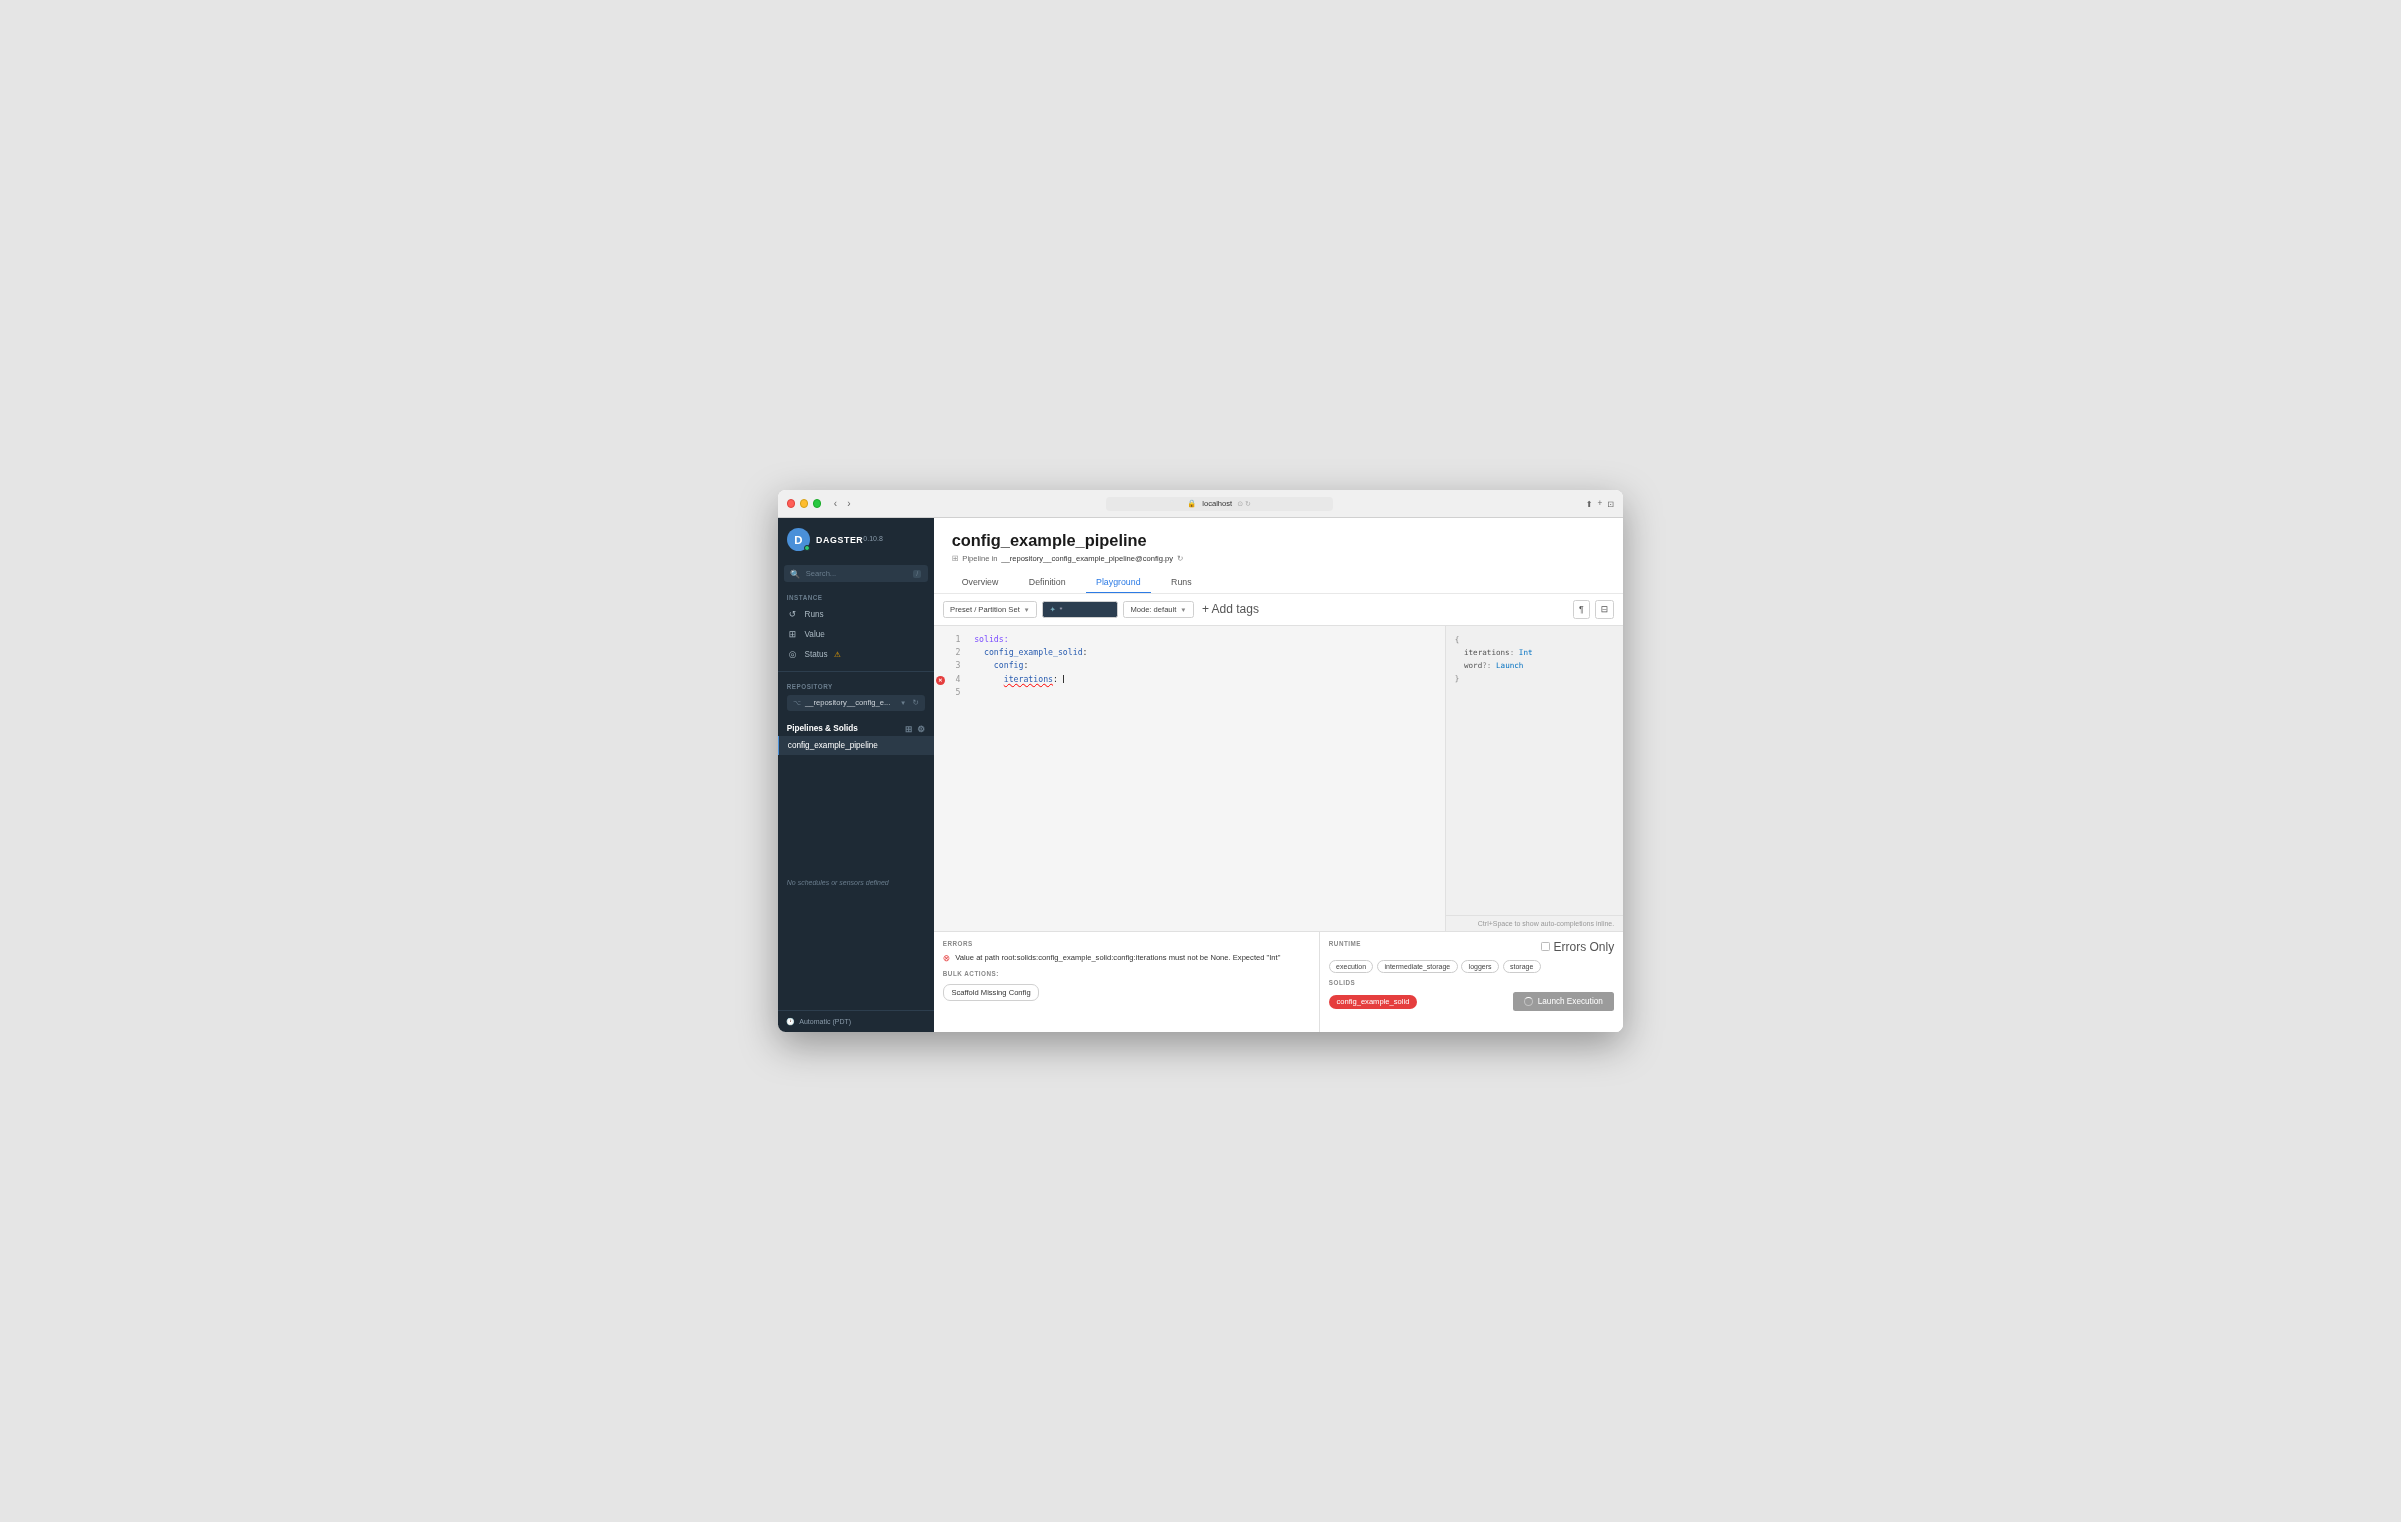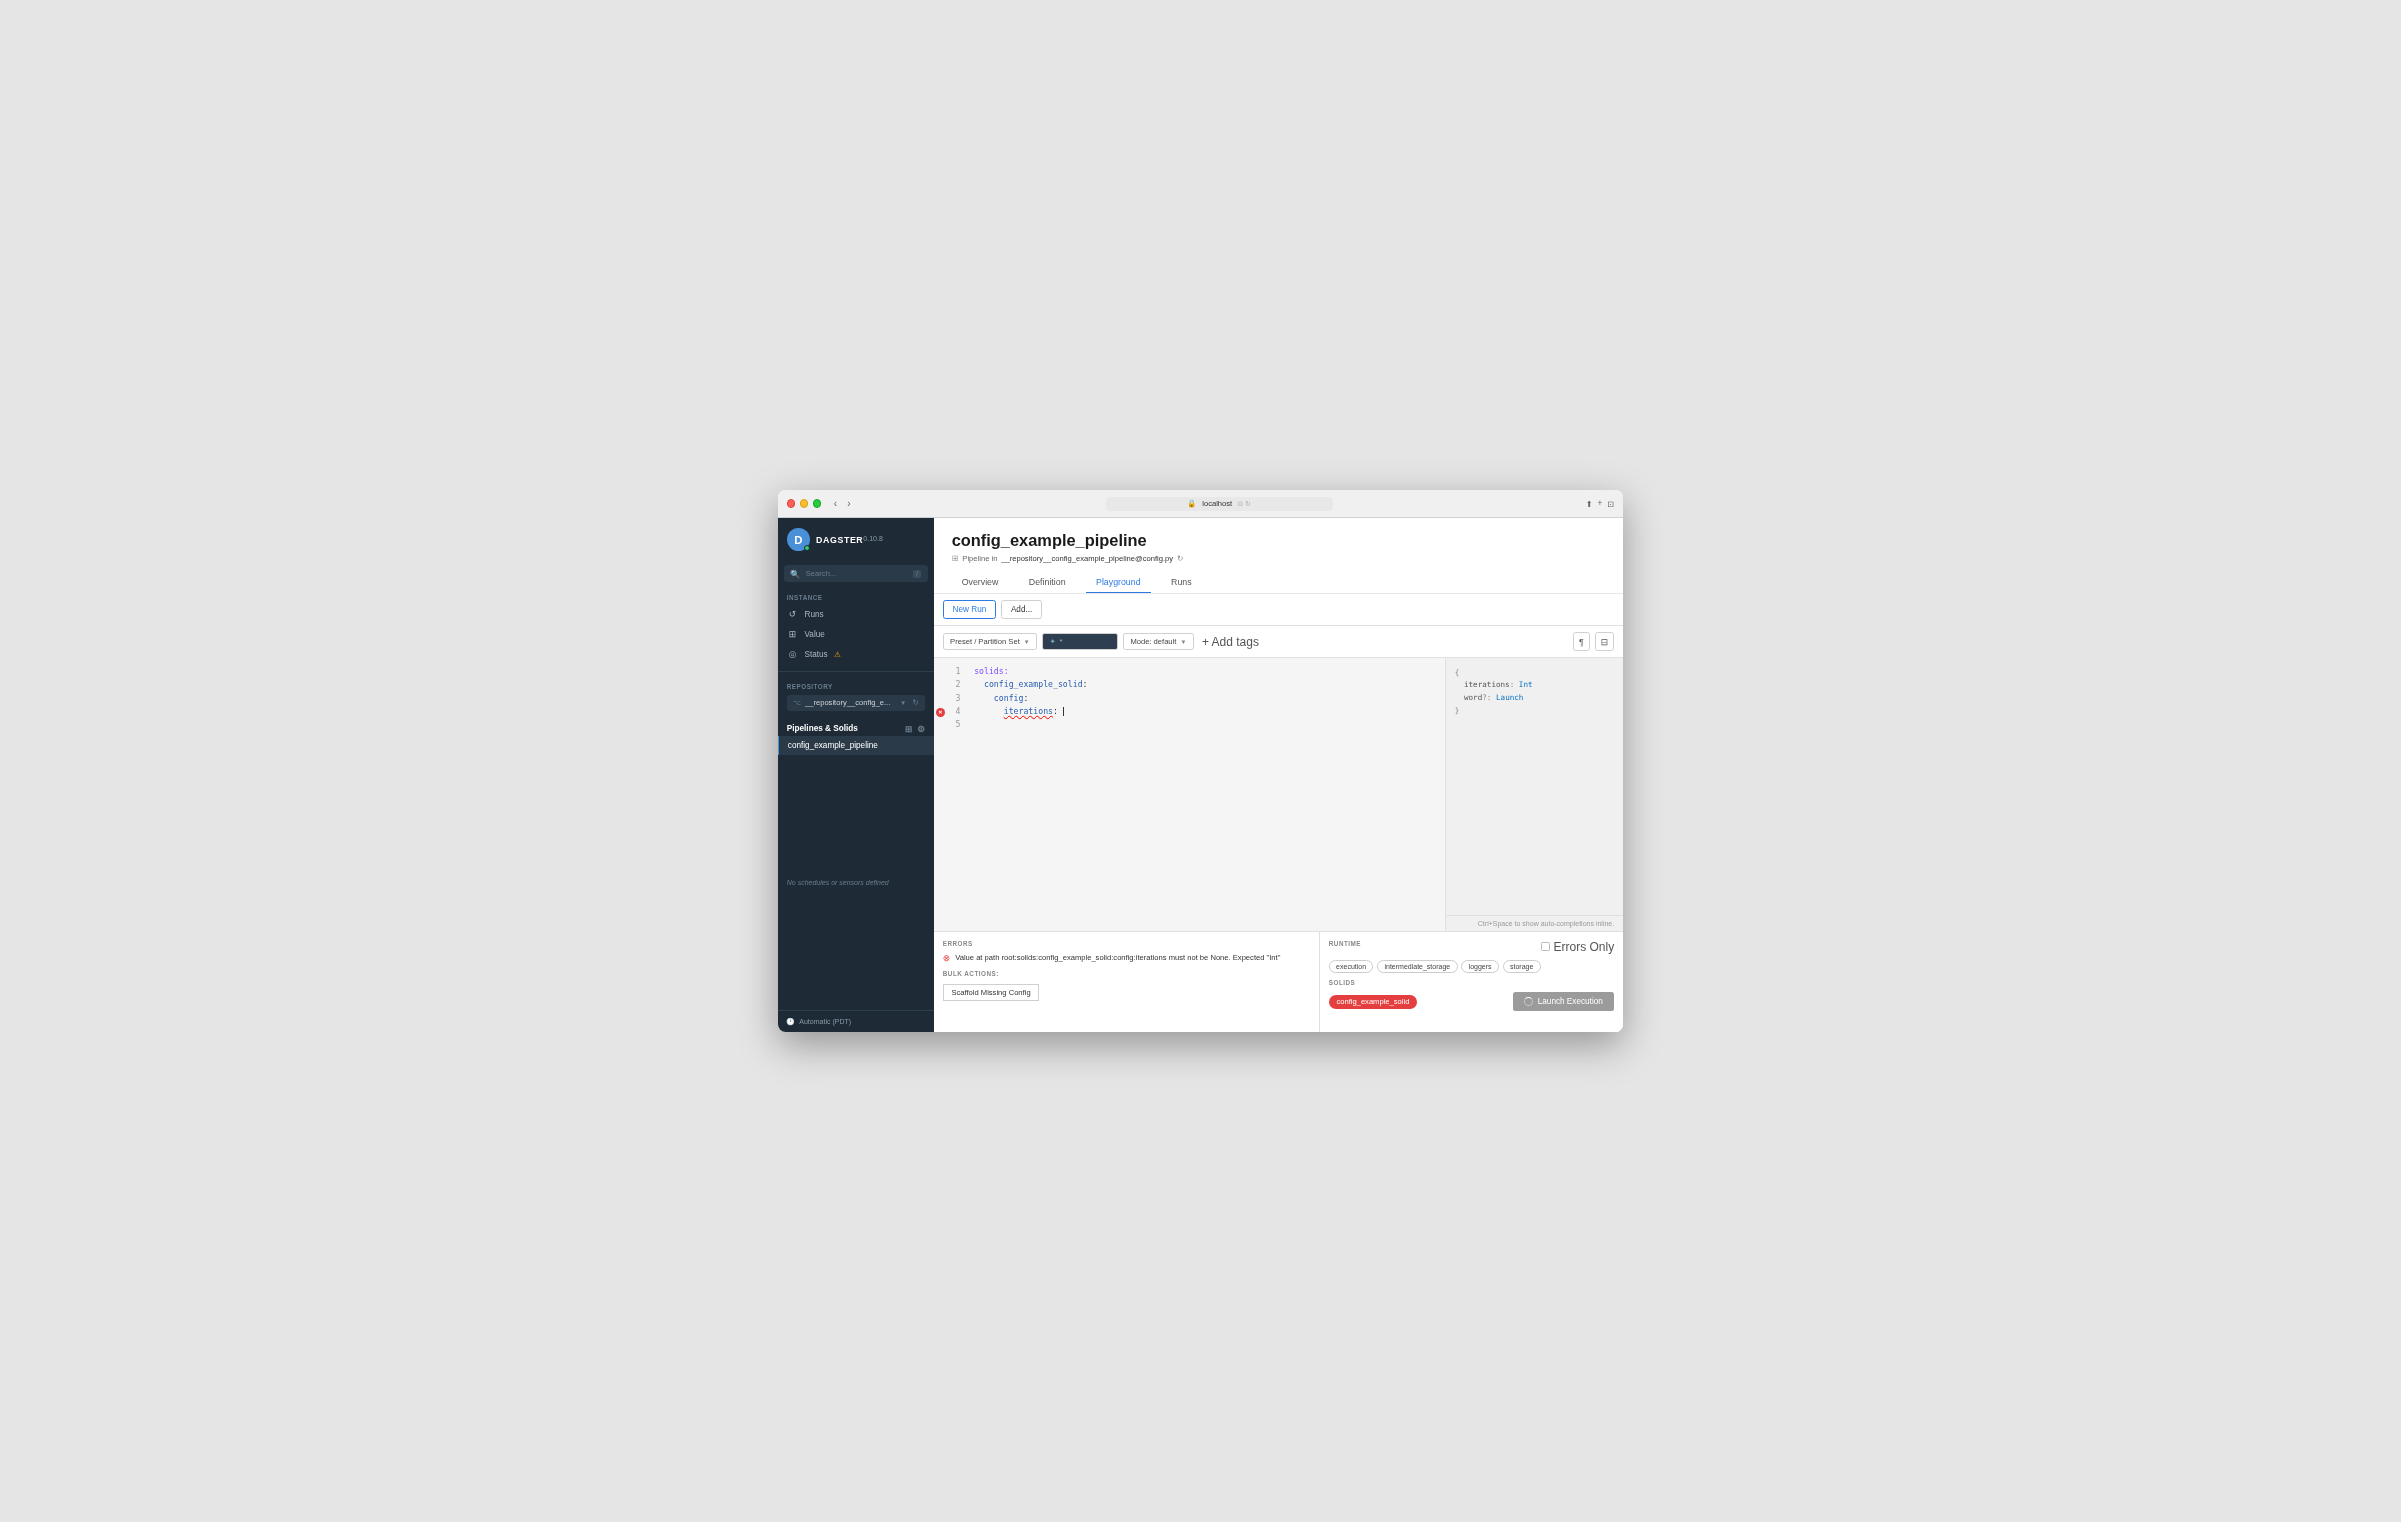--- a/index.html
+++ b/index.html
@@ -411,21 +411,21 @@
       align-items: flex-start;
       gap: 5px;
       font-size: 7.6px;
       color: #333;
       margin-bottom: 7.6px;
     }
     .error-icon { color: #e53e3e; font-size: 8.8px; flex-shrink: 0; }
     .scaffold-btn {
       border: 0.6px solid #d0d0d0;
       background: #fff;
-      border-radius: 0;
+      border-radius: 7px;
       padding: 3.2px 7.6px;
       font-size: 7.6px;
       cursor: pointer;
       color: #333;
     }
     .runtime-panel {
       width: 303px;
       padding: 7.6px 8.8px;
       flex-shrink: 0;
     }
@@ -586,24 +586,20 @@
         <div class="tabs">
           <div class="tab">Overview</div>
           <div class="tab">Definition</div>
           <div class="tab active">Playground</div>
           <div class="tab">Runs</div>
         </div>
       </div>
 
       <div class="playground">
 
-        <div class="playground-toolbar">
-          <button class="sub-tab active">New Run</button>
-          <button class="sub-tab">Add...</button>
-        </div>
 
         <div class="playground-controls">
           <button class="dropdown-btn">
             <span>Preset / Partition Set</span>
             <span class="caret">▼</span>
           </button>
           <div class="scaffold-input">
             <span class="scaffold-icon">✦</span>
             <span>*</span>
           </div>

